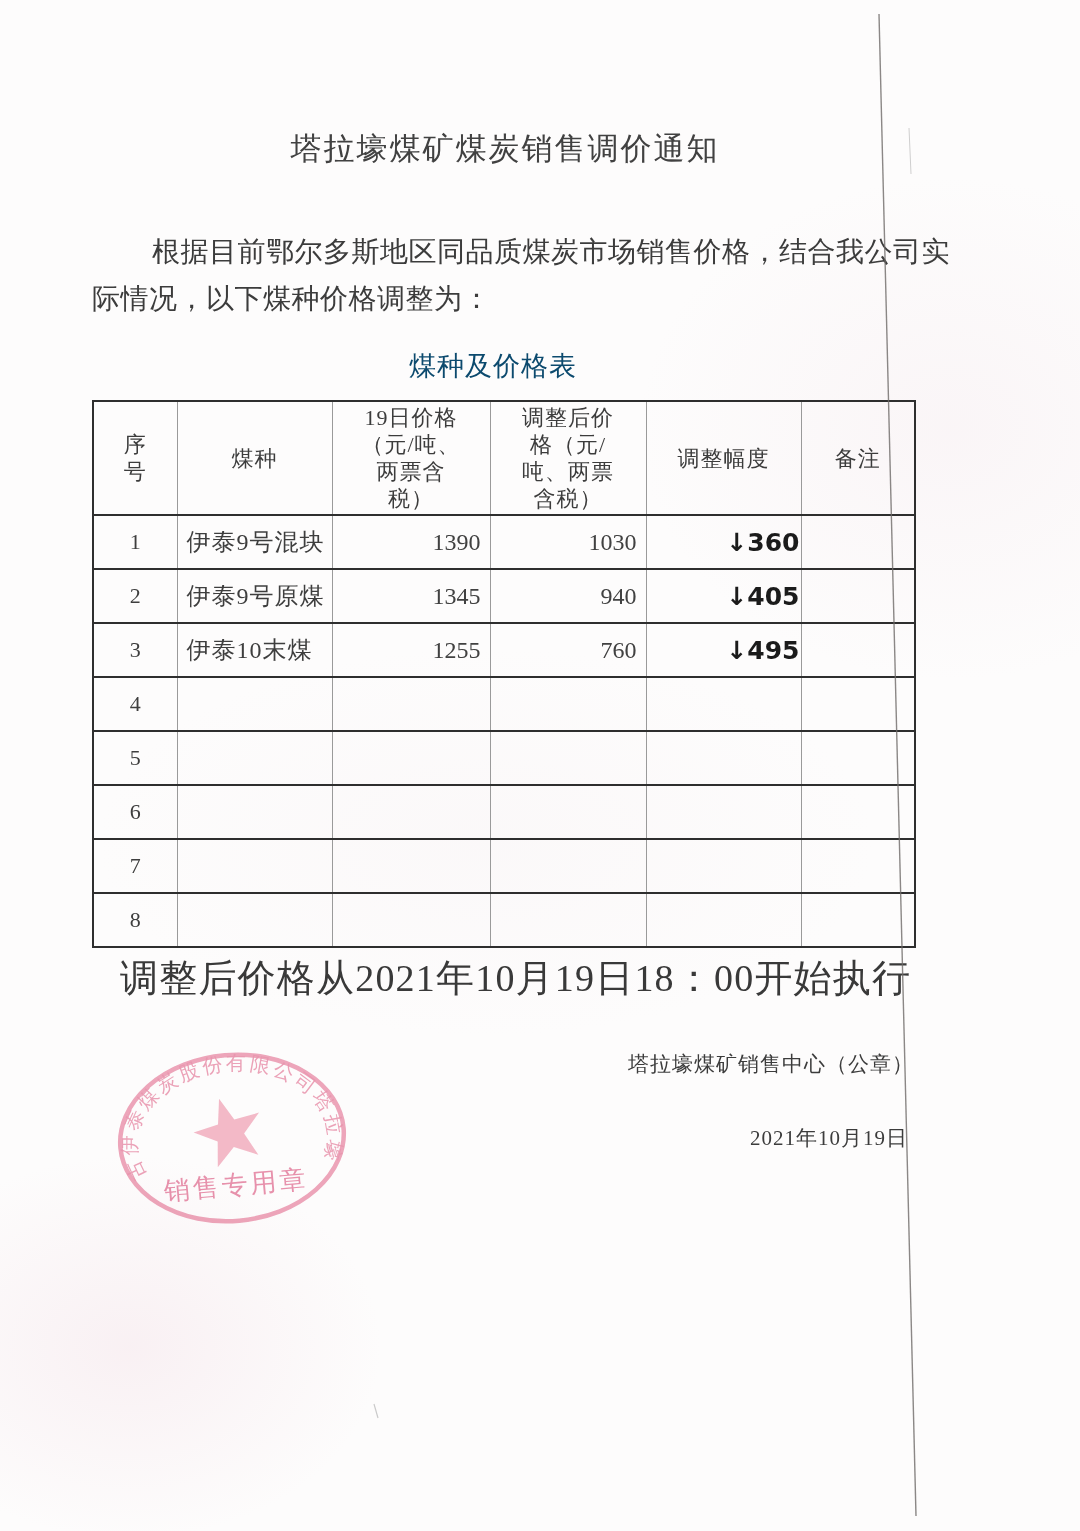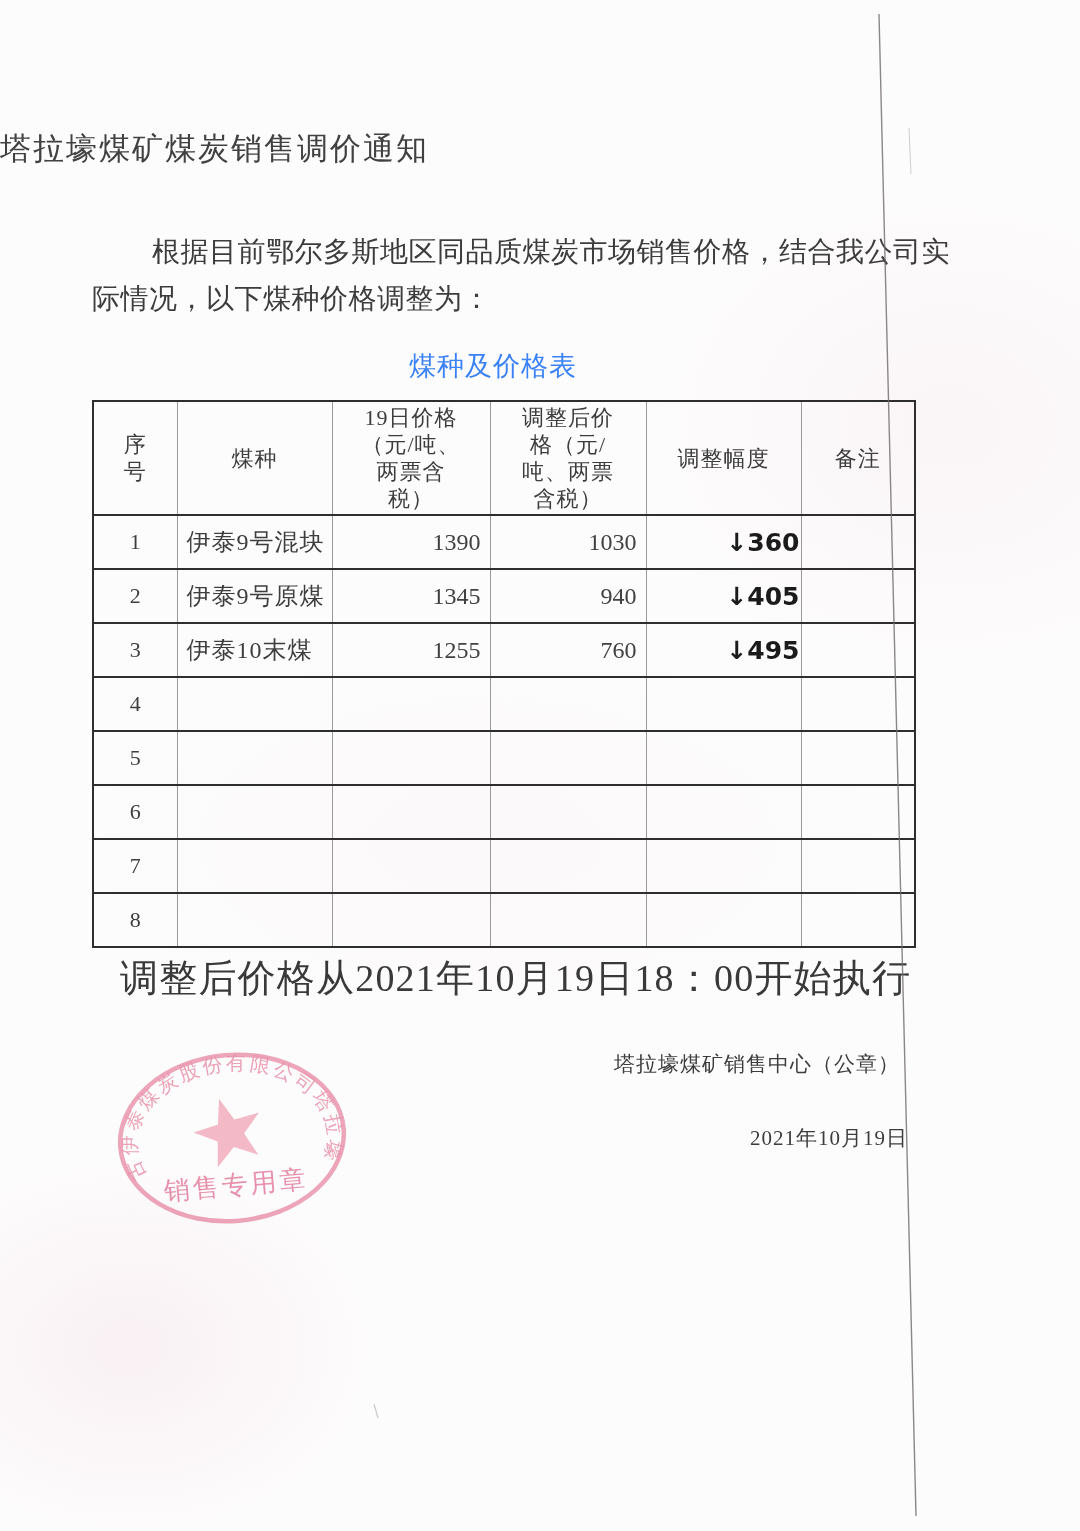--- a/index.html
+++ b/index.html
@@ -7,43 +7,43 @@
     width:1080px;height:1531px;position:relative;overflow:hidden;
     font-family:"Liberation Serif","DejaVu Serif",serif;
     background:
       radial-gradient(ellipse 420px 320px at 12% 88%, rgba(238,210,220,.28), transparent 60%),
       radial-gradient(ellipse 520px 420px at 88% 28%, rgba(238,218,226,.20), transparent 60%),
       radial-gradient(ellipse 600px 300px at 45% 55%, rgba(240,228,232,.15), transparent 65%),
       #fdfcfc;
     color:#3c3c3c;
   }
   .abs{position:absolute;}
-  .doc-title{left:0;top:128px;width:1010px;font-size:31px;letter-spacing:2px;color:#414141;}
+  .doc-title{left:0;top:128px;width:1010px;text-align:center;font-size:31px;letter-spacing:2px;color:#414141;}
   .intro{left:92px;top:228px;width:858px;font-size:28px;line-height:47px;letter-spacing:.5px;text-indent:60px;color:#3c3c3c;}
-  .table-title{left:0;top:348px;width:986px;text-align:center;font-size:27px;letter-spacing:1px;color:#3b82f6;}
+  .table-title{left:0;top:348px;width:986px;text-align:center;font-size:27px;letter-spacing:1px;color:#0c4a6e;}
   table.price{
     position:absolute;left:92px;top:400px;width:822px;
     border-collapse:collapse;table-layout:fixed;
     border:2px solid #2e2e2e;
   }
   table.price th, table.price td{
     border-left:1px solid #9a9a9a;border-right:1px solid #9a9a9a;
     border-top:2px solid #2e2e2e;border-bottom:2px solid #2e2e2e;
     overflow:hidden;
   }
   table.price thead tr{height:85px;}
   table.price tbody tr{height:54px;}
   table.price th{font-weight:normal;font-size:22px;line-height:27px;letter-spacing:1px;color:#3c3c3c;padding:2px 22px;text-align:center;vertical-align:middle;}
   td.c-no{text-align:center;font-size:22px;color:#3e3e3e;}
   td.c-coal{text-align:left;padding-left:9px;font-size:24px;letter-spacing:1px;color:#3e3e3e;margin-left:32px;}
   td.c-num{text-align:right;padding-right:9px;font-size:24px;color:#414141;}
   td.c-change{text-align:right;font-family:"DejaVu Sans","Liberation Sans",sans-serif;font-weight:bold;font-size:25px;color:#1b1b1b;}
   td.c-note{font-size:22px;}
   .effective{left:120px;top:953px;font-size:38px;letter-spacing:1.2px;color:#393939;}
-  .signoff{right:180px;top:1050px;font-size:21px;letter-spacing:1px;color:#3c3c3c;}
+  .signoff{right:166px;top:1050px;font-size:21px;letter-spacing:1px;color:#3c3c3c;}
   .sign-date{right:172px;top:1124px;font-size:21px;letter-spacing:1px;color:#3c3c3c;}
   svg.artifacts{position:absolute;left:0;top:0;pointer-events:none;}
   svg.stamp{position:absolute;left:98px;top:1036px;mix-blend-mode:multiply;opacity:.93;}
   .stamp-ring{font-size:20px;letter-spacing:3px;font-family:"Liberation Serif","DejaVu Serif",serif;}
   .stamp-label{font-size:26px;letter-spacing:3px;font-family:"Liberation Serif","DejaVu Serif",serif;}
 </style>
 </head>
 <body>
 
 <div class="abs doc-title">塔拉壕煤矿煤炭销售调价通知</div>

